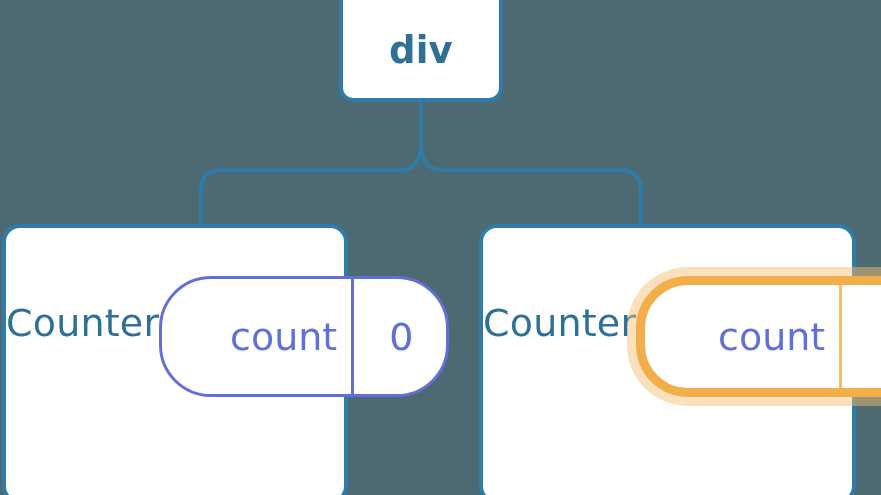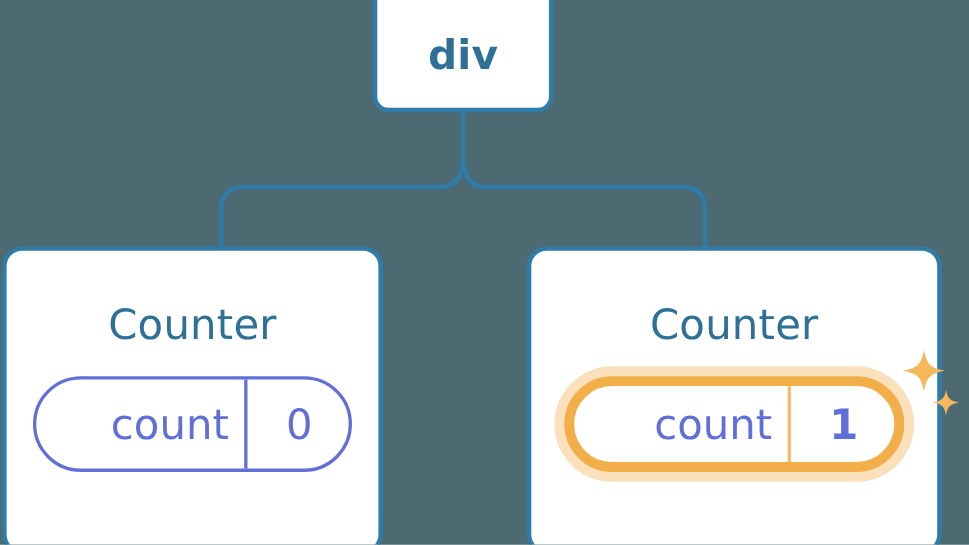--- a/index.html
+++ b/index.html
@@ -69,37 +69,37 @@
     text-align: center;
   }
   .node-root .node-title { font-size: 37px; font-weight: bold; }
 
   .child-inner {
     position: absolute;
     left: 0;
     right: 0;
     top: 48px;
     display: flex;
-    flex-direction: column;
+    flex-direction: row;
     align-items: center;
   }
   .child-inner .node-title {
     margin-bottom: 28px;
   }
 
   
   .pill-wrap {
     position: relative;
     display: inline-block;
   }
   .pill {
     position: relative;
     display: flex;
     align-items: stretch;
-    height: 87px;
+    height: 121px;
     border: 3px solid #6070d8;
     border-radius: 52px;
     box-sizing: border-box;
     background: #ffffff;
   }
   .pill .cell {
     display: flex;
     align-items: center;
     justify-content: center;
     color: #6070d8;

